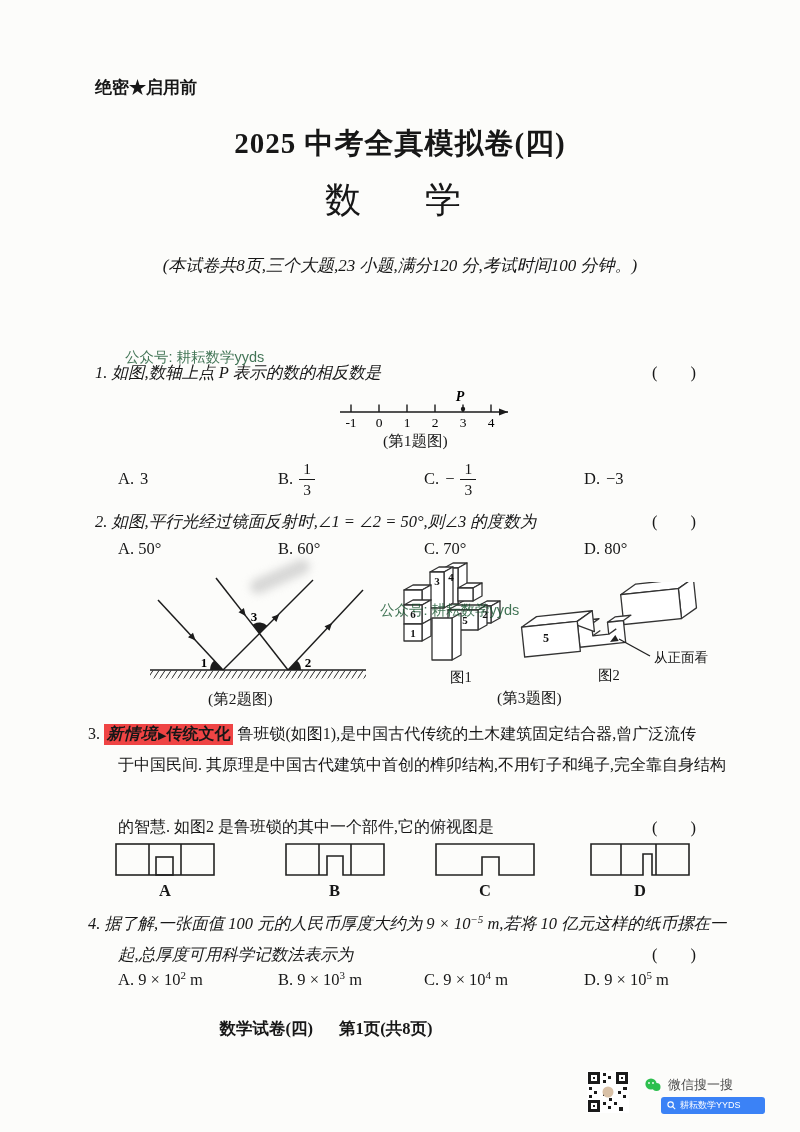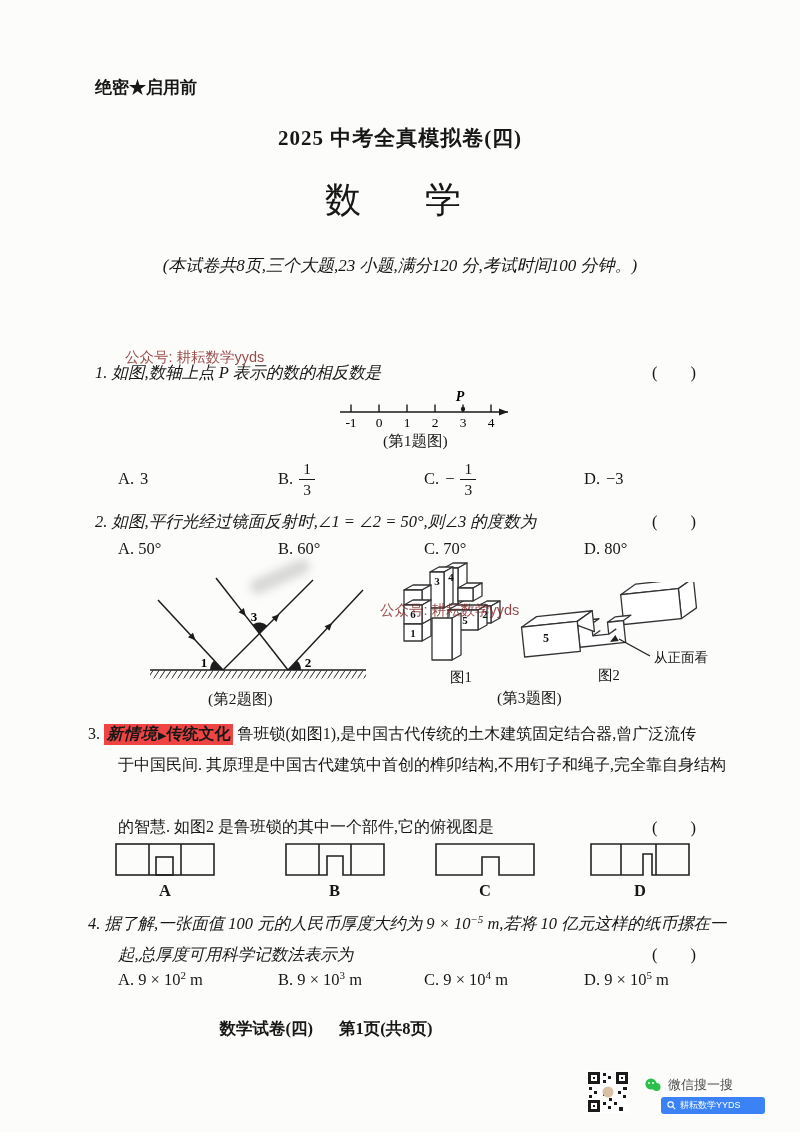--- a/index.html
+++ b/index.html
@@ -1,27 +1,27 @@
 <!DOCTYPE html>
 <html><head>
 <meta charset="utf-8">
 <style>
   html,body{margin:0;padding:0;background:#ffffff;}
   .page{position:relative;width:800px;height:1132px;margin:0 auto;background:#fcfcfa;
         font-family:"Liberation Serif",serif;color:#171717;overflow:hidden;}
   .t{position:absolute;white-space:nowrap;}
   .center{left:0;width:800px;text-align:center;}
   .secret{font-size:17px;font-weight:bold;}
-  .title{font-size:21px;font-weight:bold;letter-spacing:1px;text-align:center;}
+  .title{font-size:29px;font-weight:bold;letter-spacing:1px;text-align:center;}
   .subject{font-size:36px;font-weight:normal;letter-spacing:14px;}
   .subtitle{font-size:17px;font-style:italic;}
   .sec{font-size:16.8px;font-weight:bold;}
   .q{font-size:16.5px;font-style:italic;}
   .q3l{font-size:16px;}
-  .wm{font-family:"Liberation Sans",sans-serif;font-size:14.5px;color:#7f1d1d;opacity:.8;z-index:5;}
+  .wm{font-family:"Liberation Sans",sans-serif;font-size:14.5px;color:#14532d;opacity:.8;z-index:5;}
   .brk{font-size:16.5px;}
   .cap{font-size:15.5px;}
   .figlab{font-size:14.5px;margin-left:13px;}
   .opt{position:absolute;display:inline-flex;align-items:center;gap:6px;font-size:16.5px;height:42px;}
   .opt2{position:absolute;font-size:16.5px;}
   .frac{display:inline-block;text-align:center;line-height:1.1;font-size:15.5px;}
   .frac .fnum{display:block;border-bottom:1.5px solid #171717;padding:0 4px 1px;}
   .frac .fden{display:block;padding-top:1px;}
   sup.e{font-size:11px;vertical-align:super;line-height:0;}
   .tag{display:inline-block;background:#ef4444;padding:0 3px;line-height:20px;}

